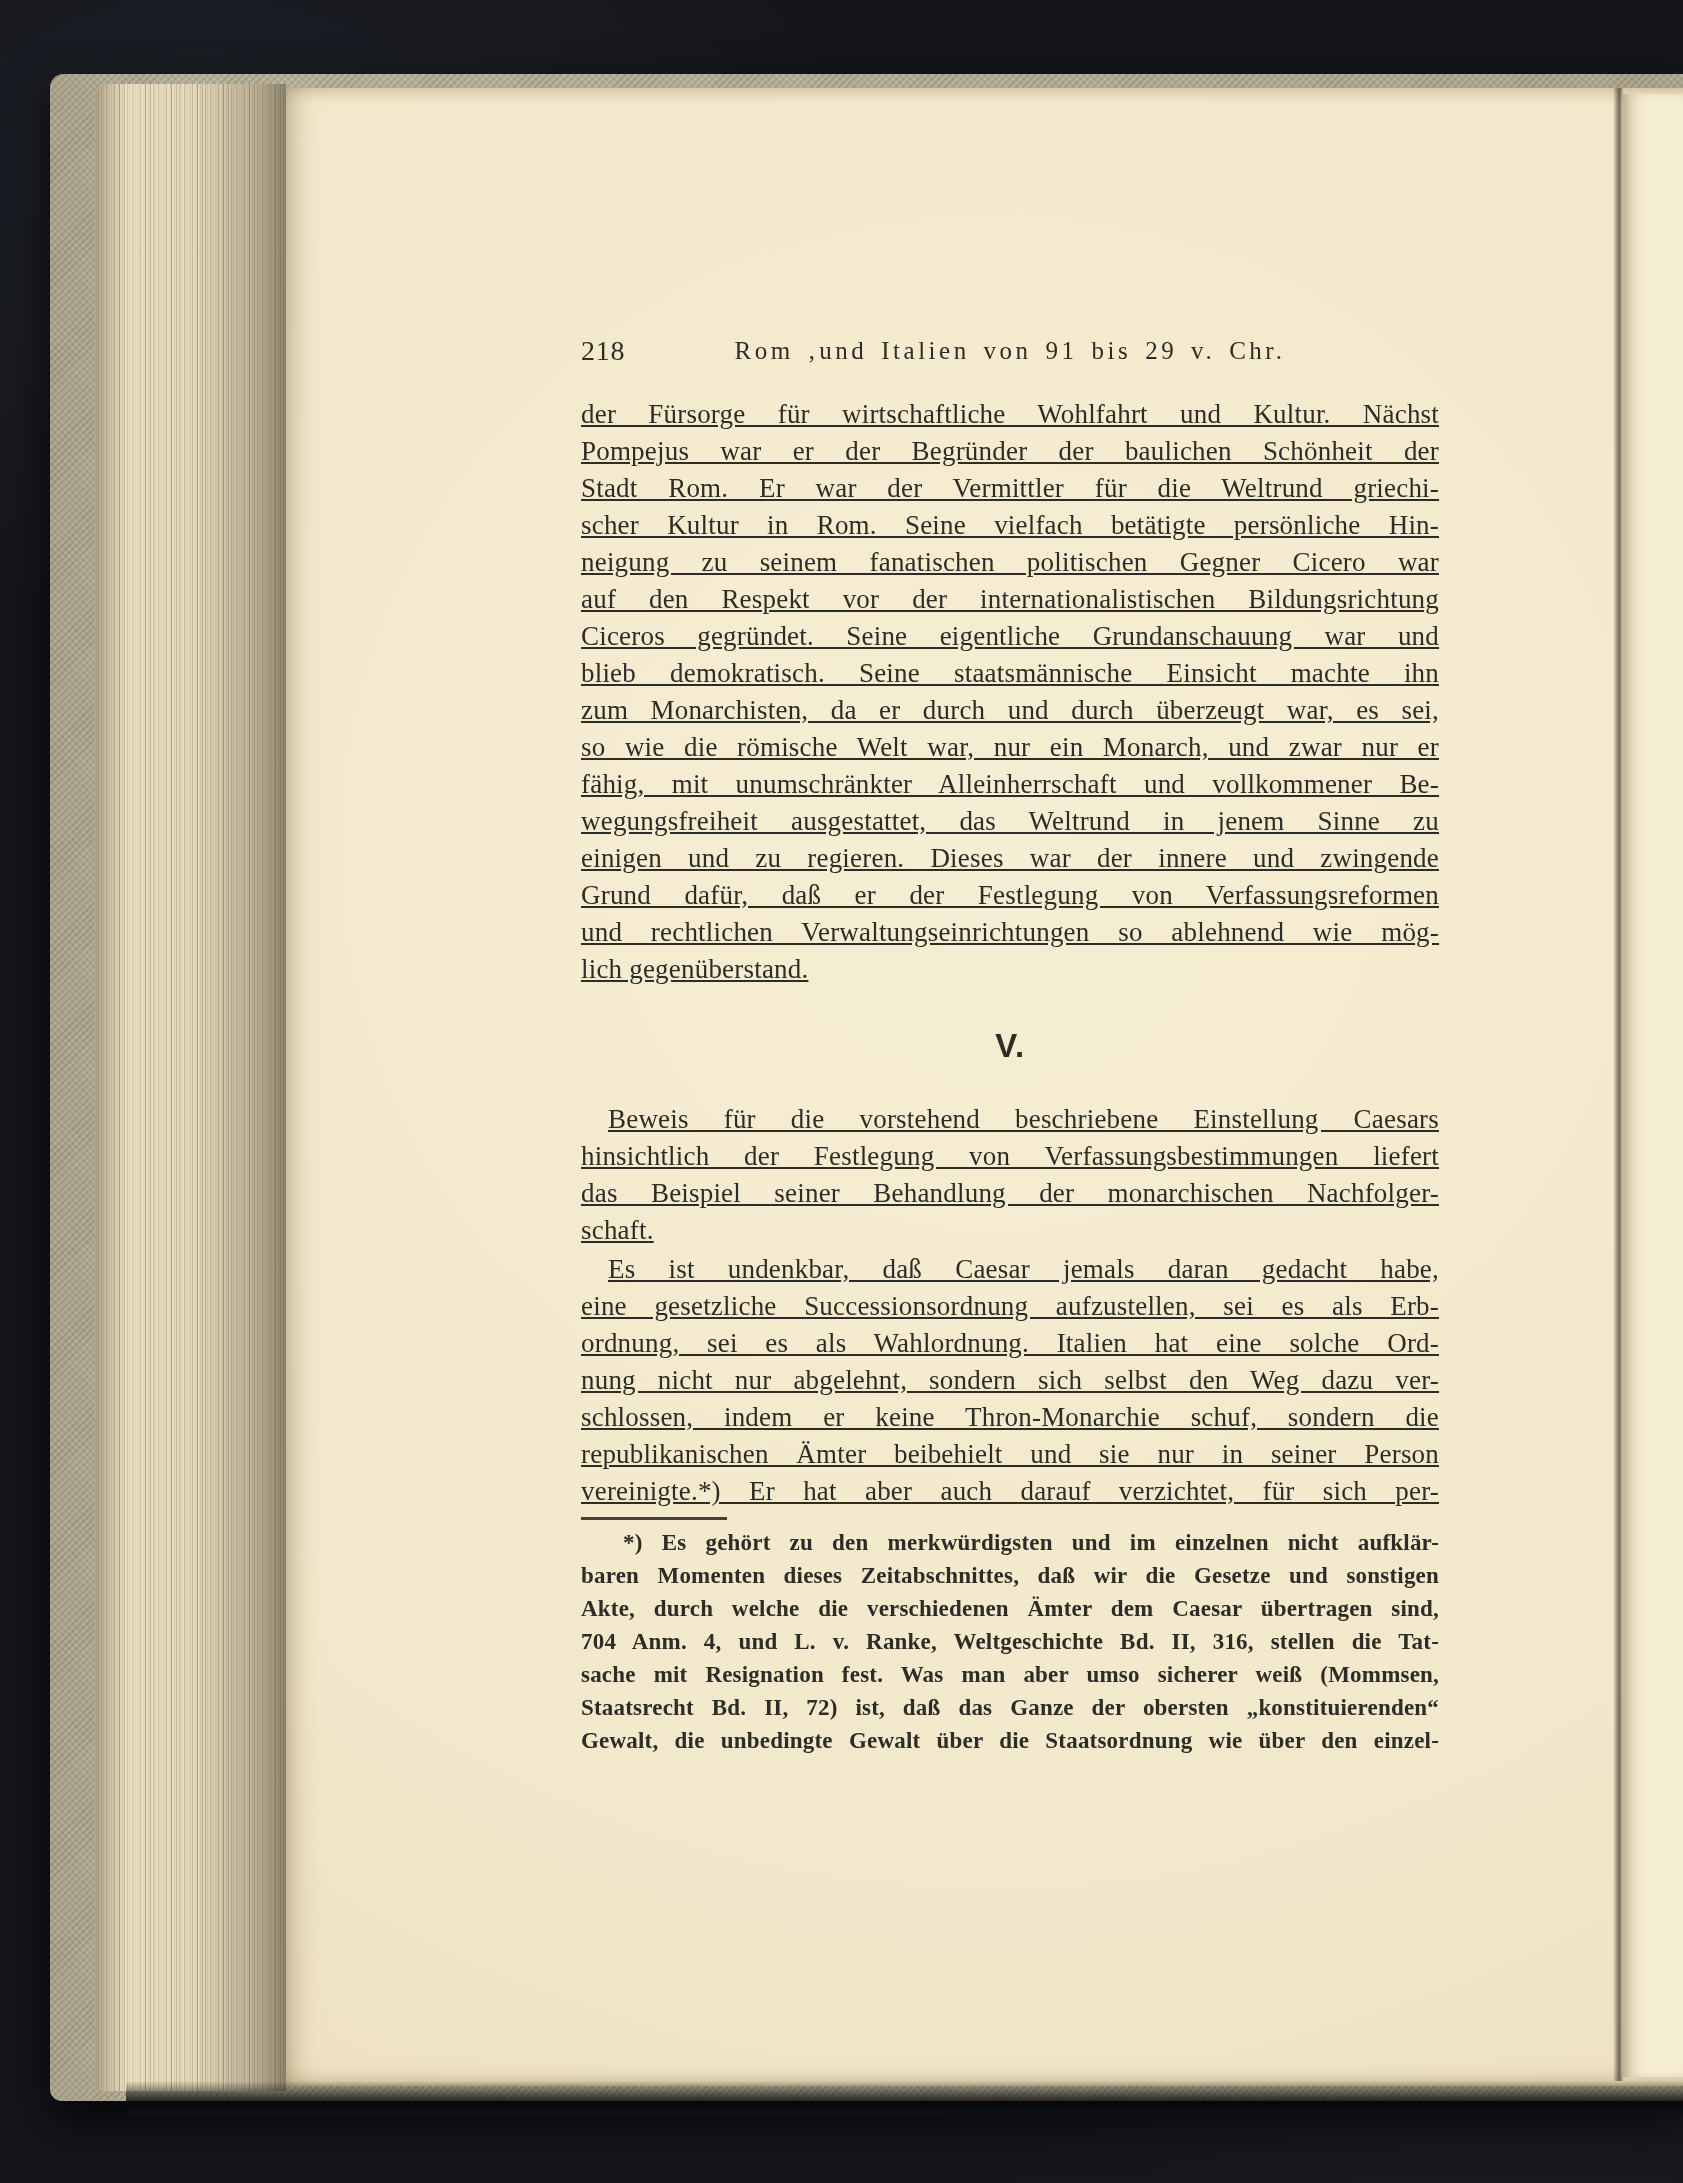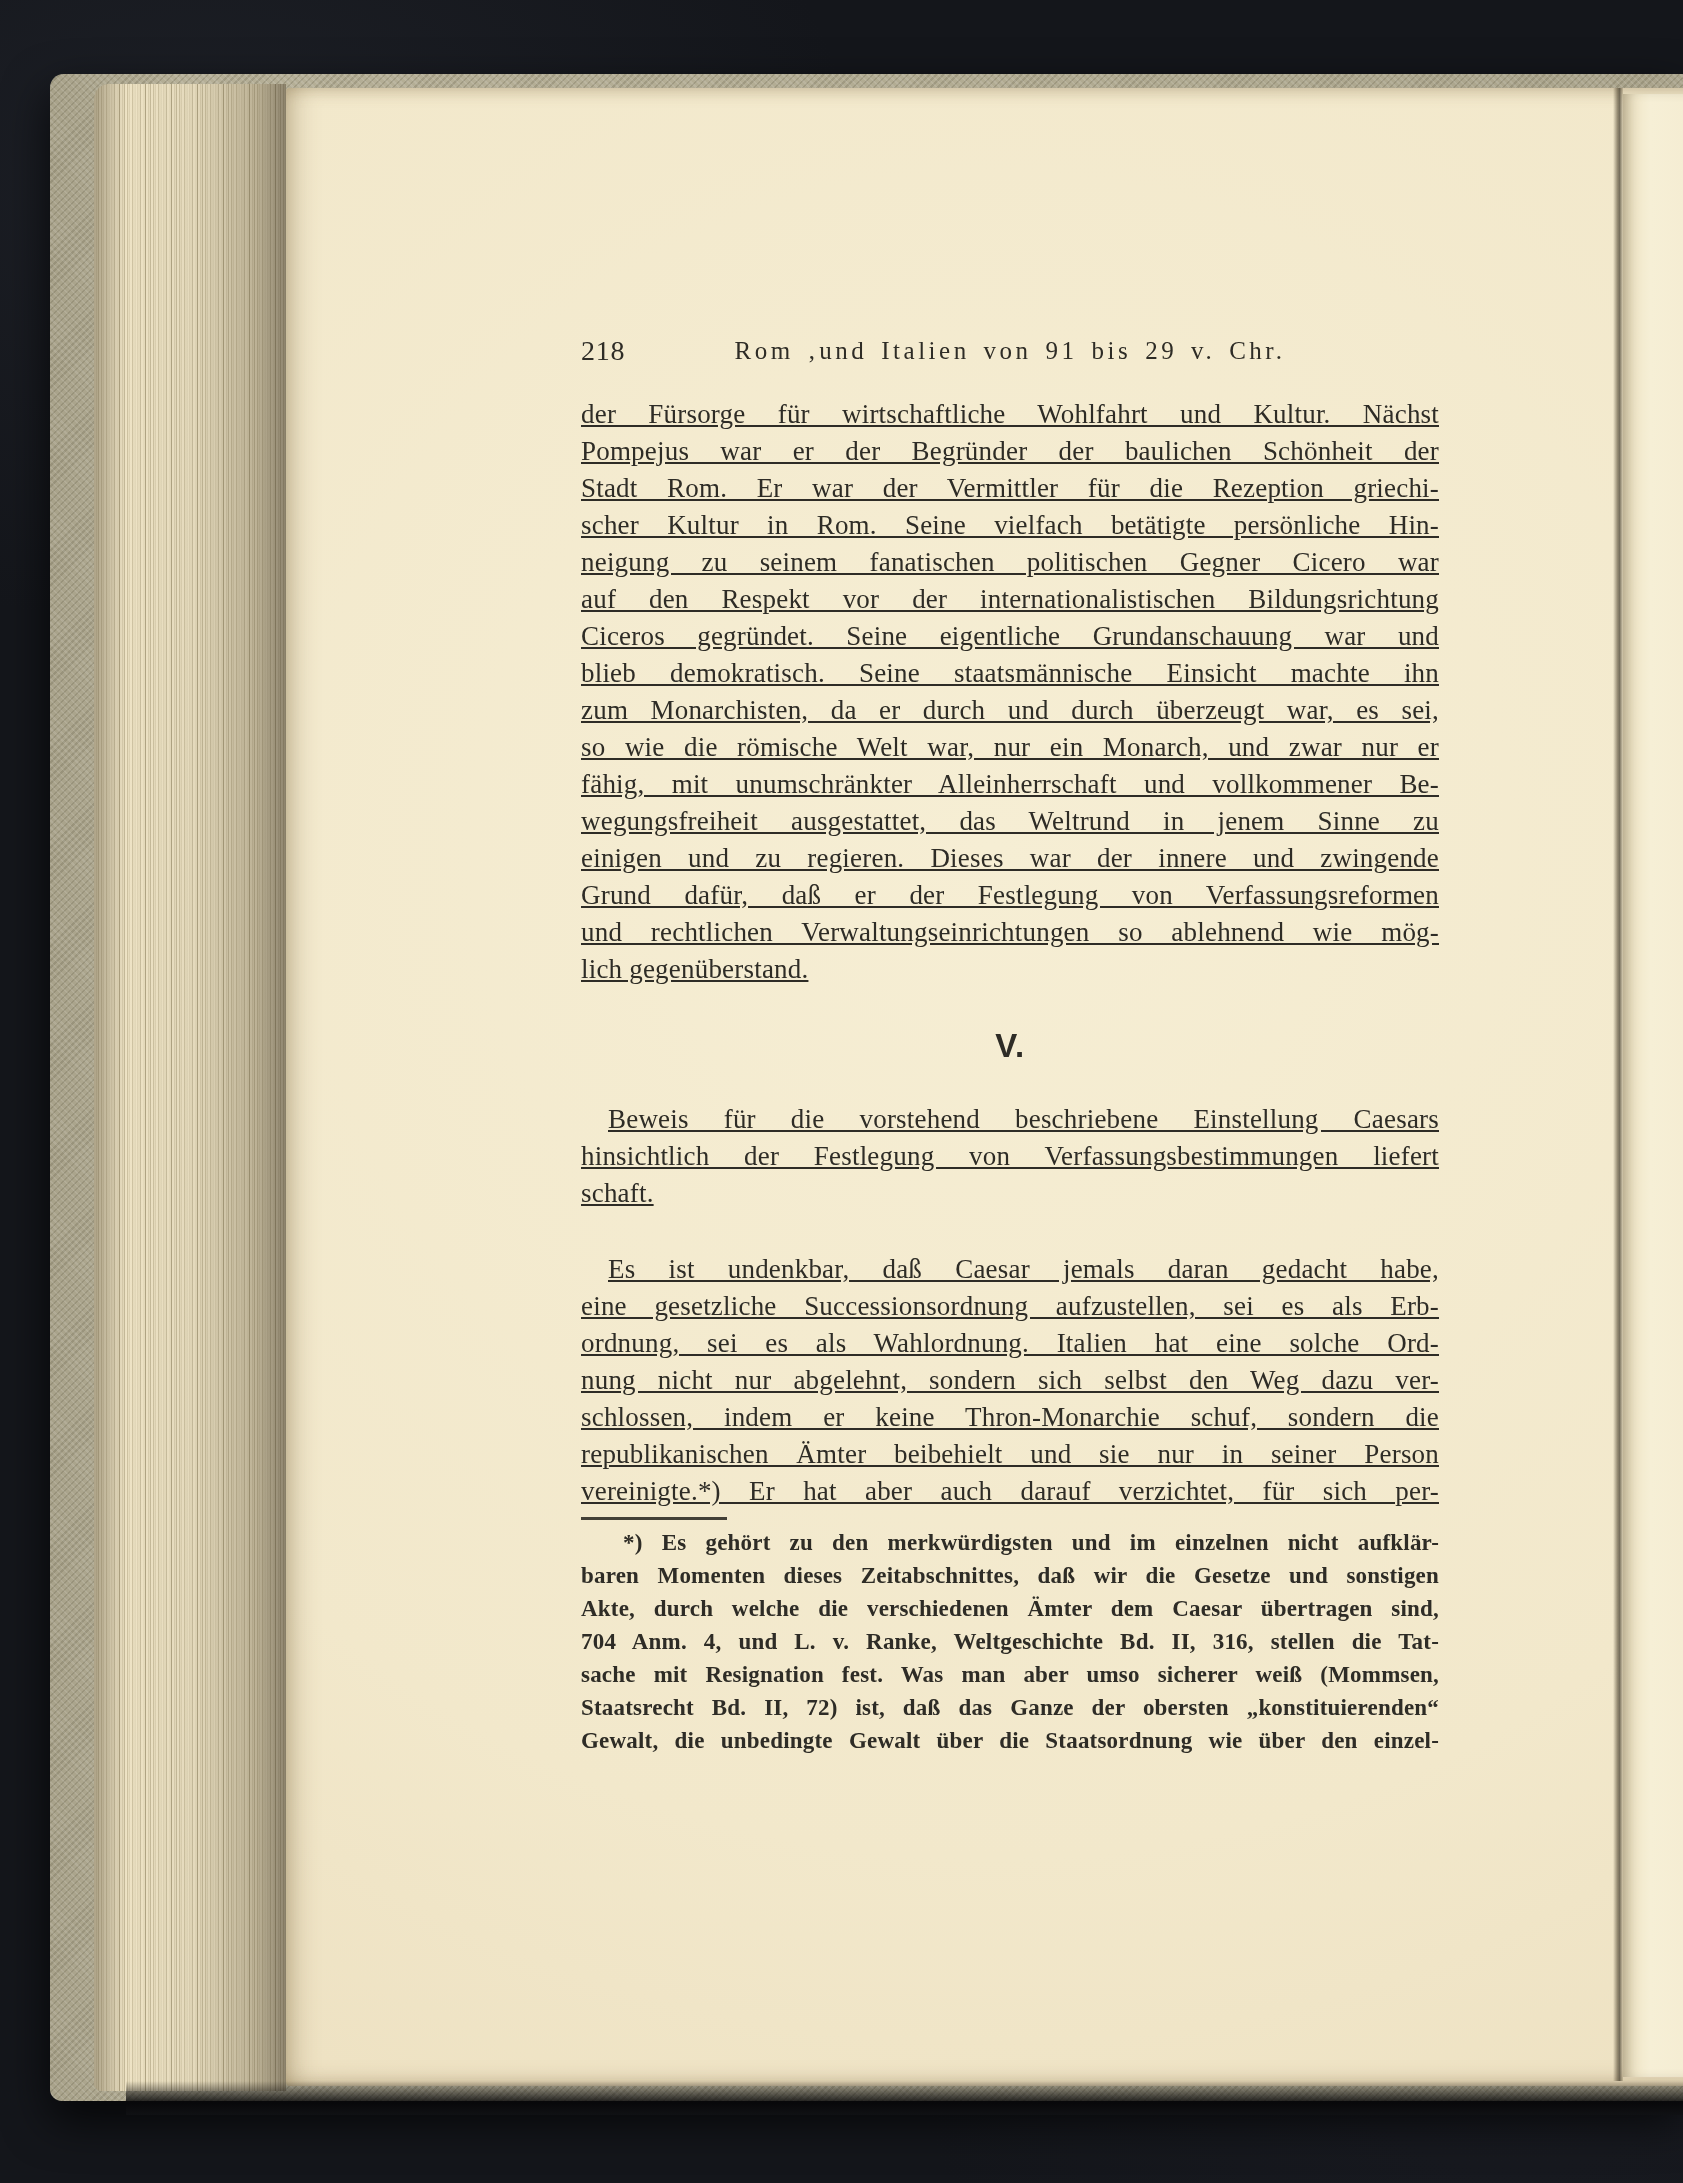--- a/index.html
+++ b/index.html
@@ -94,41 +94,42 @@
     <div class="text-col">
 
       <div class="running-head">
         <span class="page-number">218</span>
         <span class="running-title">Rom ‚und Italien von 91 bis 29 v. Chr.</span>
       </div>
 
       <div class="para para1">
           <div class="line">der Fürsorge für wirtschaftliche Wohlfahrt und Kultur. Nächst</div>
           <div class="line">Pompejus war er der Begründer der baulichen Schönheit der</div>
-          <div class="line">Stadt Rom. Er war der Vermittler für die Rezeption griechi-</div>
+          <div class="line">Stadt Rom. Er war der Vermittler für die Weltrund griechi-</div>
           <div class="line">scher Kultur in Rom. Seine vielfach betätigte persönliche Hin-</div>
           <div class="line">neigung zu seinem fanatischen politischen Gegner Cicero war</div>
           <div class="line">auf den Respekt vor der internationalistischen Bildungsrichtung</div>
           <div class="line">Ciceros gegründet. Seine eigentliche Grundanschauung war und</div>
           <div class="line">blieb demokratisch. Seine staatsmännische Einsicht machte ihn</div>
           <div class="line">zum Monarchisten, da er durch und durch überzeugt war, es sei,</div>
           <div class="line">so wie die römische Welt war, nur ein Monarch, und zwar nur er</div>
           <div class="line">fähig, mit unumschränkter Alleinherrschaft und vollkommener Be-</div>
           <div class="line">wegungsfreiheit ausgestattet, das Weltrund in jenem Sinne zu</div>
           <div class="line">einigen und zu regieren. Dieses war der innere und zwingende</div>
           <div class="line">Grund dafür, daß er der Festlegung von Verfassungsreformen</div>
           <div class="line">und rechtlichen Verwaltungseinrichtungen so ablehnend wie mög-</div>
           <div class="line last">lich gegenüberstand.</div>
         </div>
 
       <div class="heading-v">V.</div>
 
       <div class="para para2 indent">
           <div class="line">Beweis für die vorstehend beschriebene Einstellung Caesars</div>
           <div class="line">hinsichtlich der Festlegung von Verfassungsbestimmungen liefert</div>
+          <div class="line">das Beispiel seiner Behandlung der monarchischen Nachfolger-</div>
           <div class="line last">schaft.</div>
         </div>
 
       <div class="para para3 indent">
           <div class="line">Es ist undenkbar, daß Caesar jemals daran gedacht habe,</div>
           <div class="line">eine gesetzliche Successionsordnung aufzustellen, sei es als Erb-</div>
           <div class="line">ordnung, sei es als Wahlordnung. Italien hat eine solche Ord-</div>
           <div class="line">nung nicht nur abgelehnt, sondern sich selbst den Weg dazu ver-</div>
           <div class="line">schlossen, indem er keine Thron-Monarchie schuf, sondern die</div>
           <div class="line">republikanischen Ämter beibehielt und sie nur in seiner Person</div>

